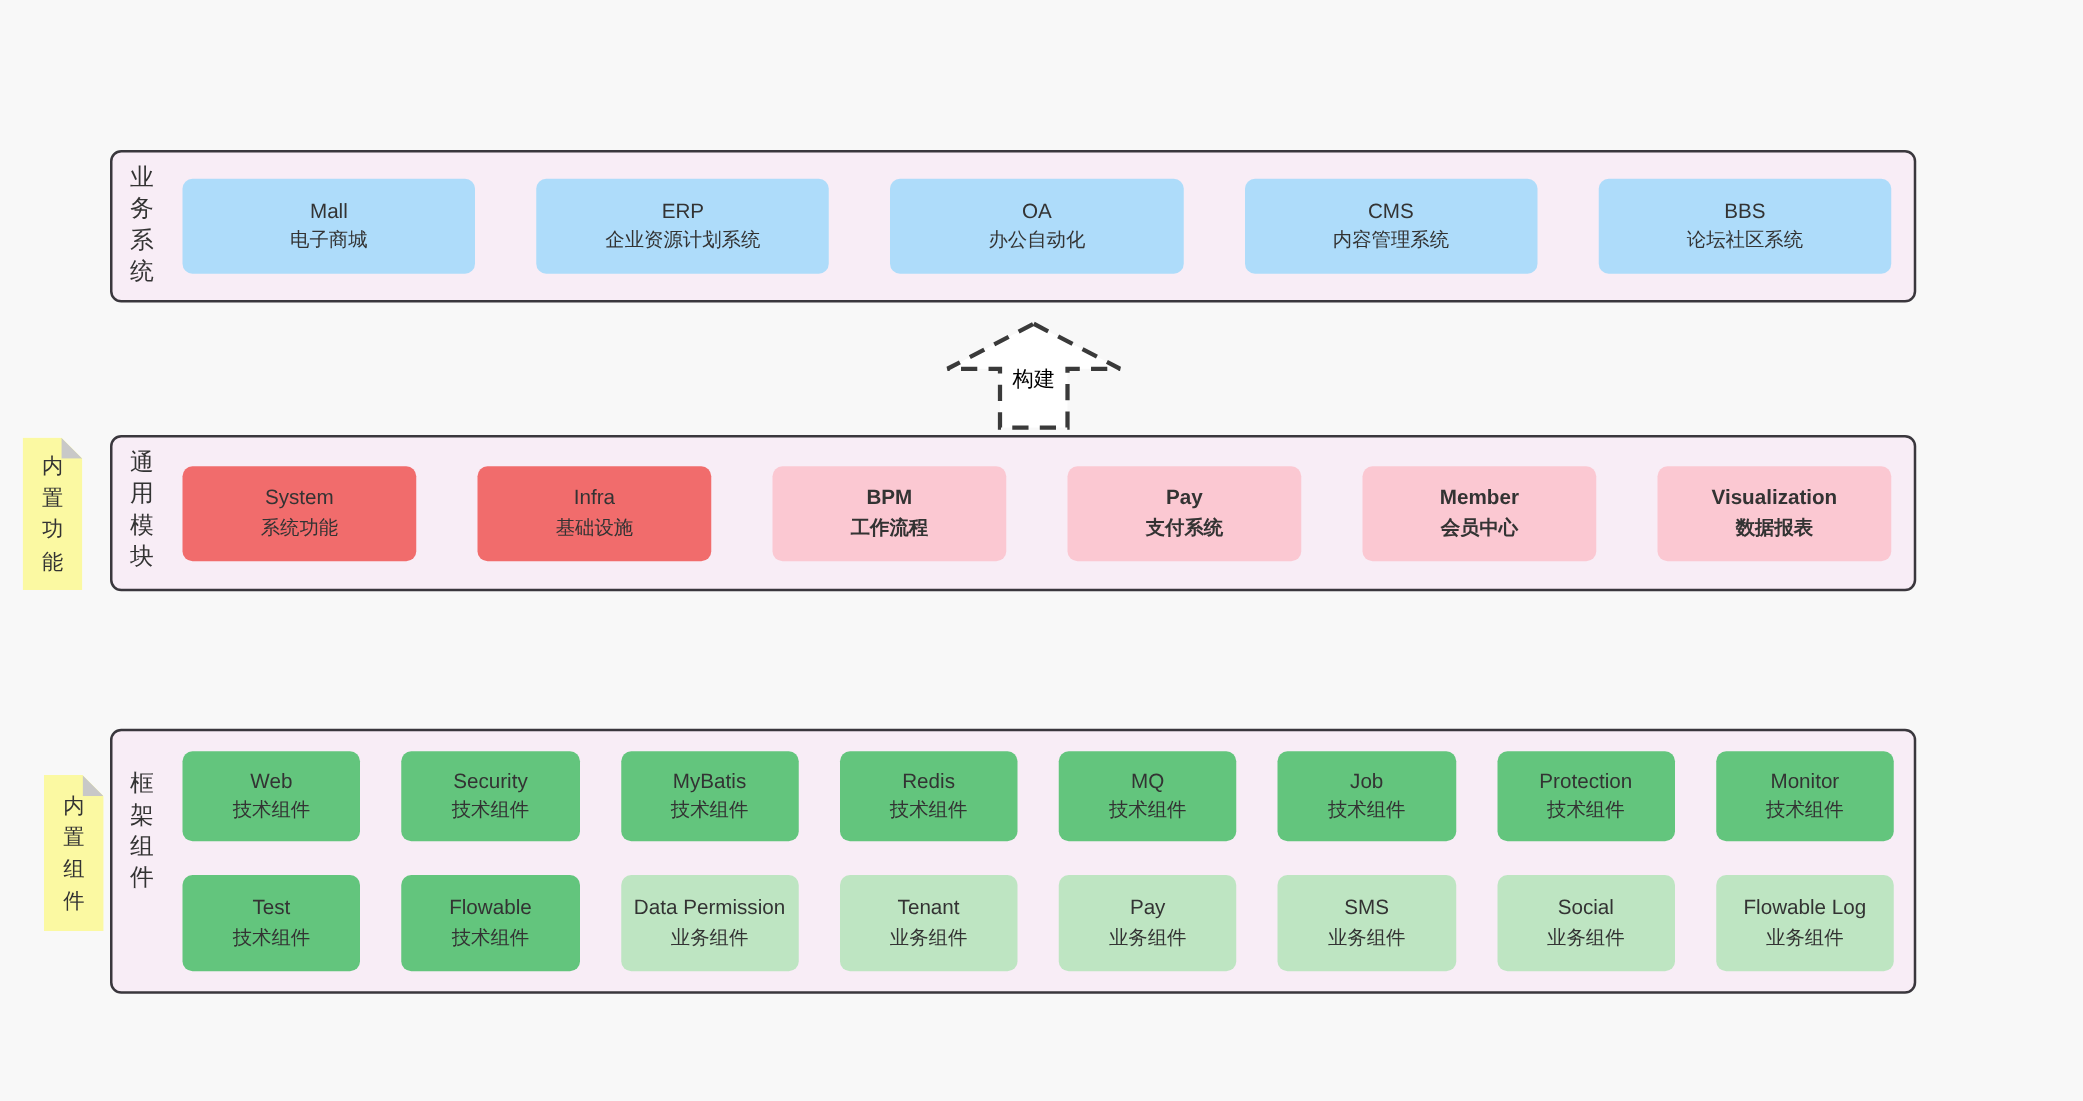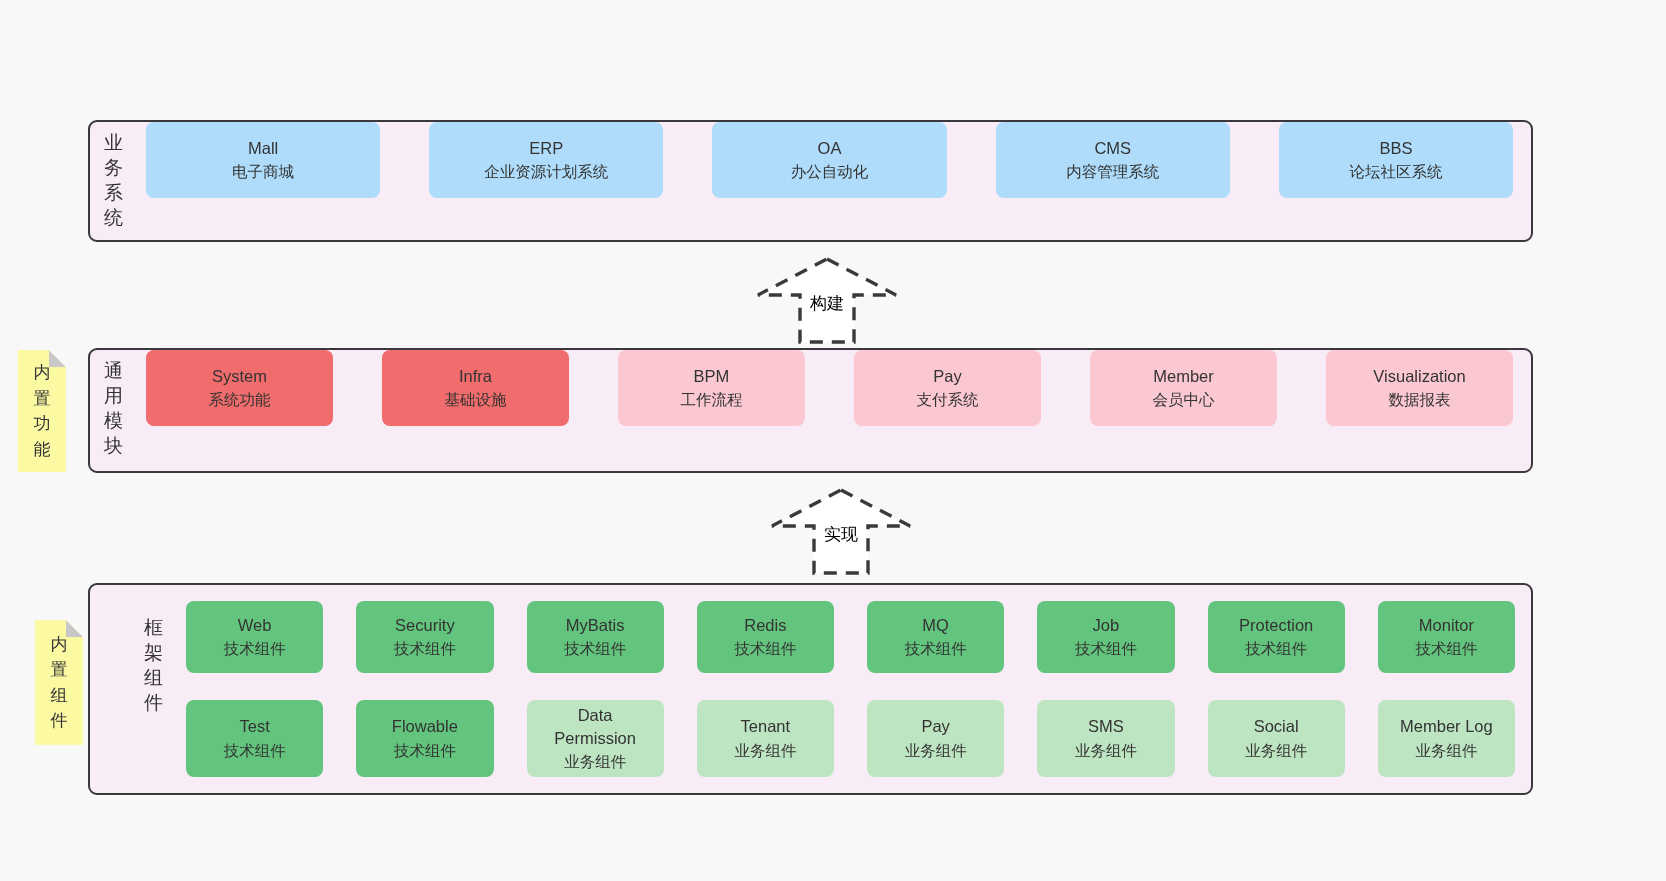--- a/index.html
+++ b/index.html
@@ -16,44 +16,44 @@
   #stage{position:relative;width:1666px;height:881px;background:var(--page-bg);overflow:hidden;}
 
   
   .band{
     position:absolute;left:88px;width:1445px;box-sizing:border-box;
     background:var(--band-bg);border:2px solid var(--band-border);border-radius:9px;
     display:flex;
   }
   #band-business{top:120px;height:122px;}
   #band-modules{top:348px;height:125px;}
-  #band-framework{top:583px;height:212px;padding-left:40px;}
+  #band-framework{top:583px;height:212px;}
 
   .band-label{
     width:21px;flex:0 0 21px;margin:8px 22px 0 13px;
     font-size:19px;line-height:1.32;color:var(--text-dark);
     word-break:break-all;text-align:center;
   }
   #band-framework .band-label{margin-top:30px;}
 
   
   .boxes-row{
-    flex:1;display:flex;gap:49px;padding:0 18px 0 0;
+    flex:1;display:flex;align-items:center;gap:49px;padding:0 18px 0 0;
   }
   .box{
     border-radius:8px;display:flex;flex-direction:column;
     align-items:center;justify-content:center;text-align:center;
     color:var(--text-dark);
   }
   .boxes-row .box{flex:1;height:76px;}
   .box-en{font-size:16.5px;line-height:1.35;}
   .box-zh{font-size:15.5px;line-height:1.35;margin-top:3px;}
   .blue{background:var(--blue);}
   .red{background:var(--red);}
-  .pink{background:var(--pink);}
+  .pink{background:var(--pink);font-weight:bold;}
   .green{background:var(--green);}
   .light-green{background:var(--light-green);}
 
   
   .boxes-grid{
     flex:1;display:flex;flex-direction:column;justify-content:center;
     gap:27px;padding:0 16px 0 0;
   }
   .frow{display:flex;gap:33px;}
   .frow .box{flex:1;padding:0 10px;}
@@ -153,26 +153,20 @@
         <div class="box-en">Member</div>
         <div class="box-zh">会员中心</div>
       </div>
       <div class="box pink">
         <div class="box-en">Visualization</div>
         <div class="box-zh">数据报表</div>
       </div>
     </div>
   </div>
 
-  <div class="arrow" id="arrow-implement">
-    <svg viewBox="0 0 146 90">
-      <polygon points="73,3 142,39 100,39 100,86 46,86 46,39 4,39" fill="#ffffff" stroke="#3a3a3a" stroke-width="3.4" stroke-dasharray="13,9"></polygon>
-    </svg>
-    <div class="arrow-label">实现</div>
-  </div>
 
   <div class="sticky" id="sticky-components">
     <div class="fold"></div>
     <div class="sticky-label">内置组件</div>
   </div>
 
   <div class="band" id="band-framework">
     <div class="band-label">框架组件</div>
     <div class="boxes-grid">
       <div class="frow frow-1">
@@ -232,20 +226,20 @@
         </div>
         <div class="box light-green">
           <div class="box-en">SMS</div>
           <div class="box-zh">业务组件</div>
         </div>
         <div class="box light-green">
           <div class="box-en">Social</div>
           <div class="box-zh">业务组件</div>
         </div>
         <div class="box light-green">
-          <div class="box-en">Member Log</div>
+          <div class="box-en">Flowable Log</div>
           <div class="box-zh">业务组件</div>
         </div>
       </div>
     </div>
   </div>
 
 </div>
 
 </body></html>

